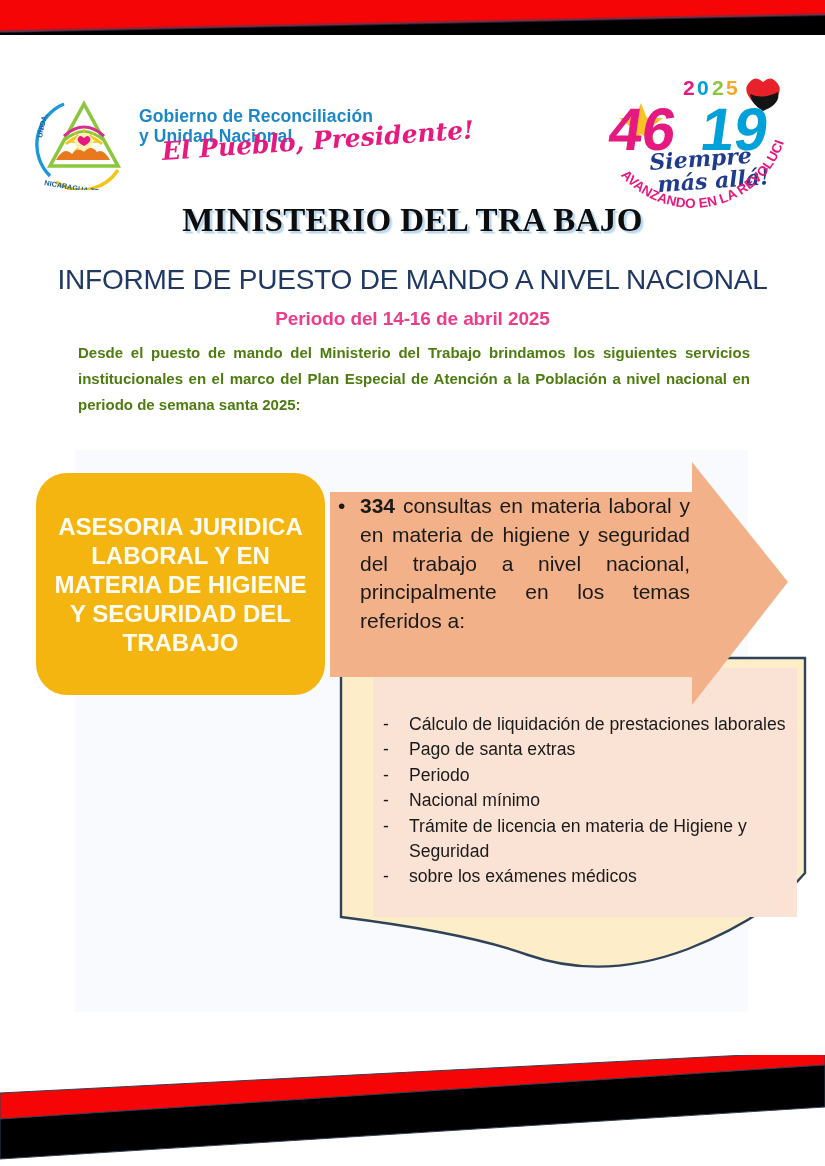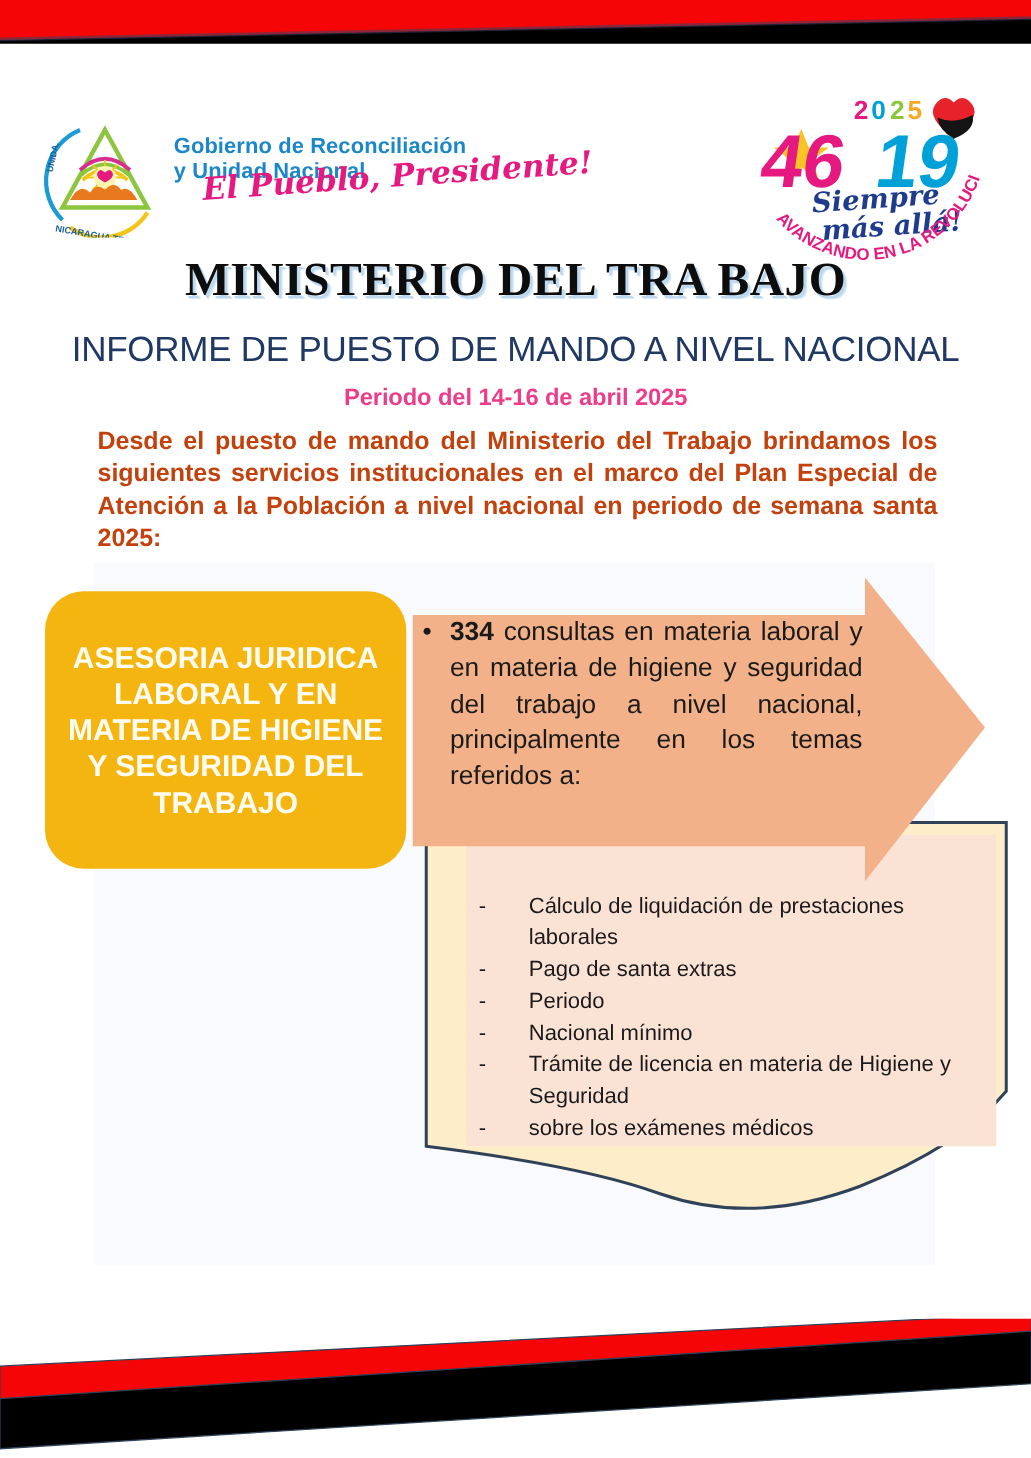--- a/index.html
+++ b/index.html
@@ -33,35 +33,35 @@
     font-family:"DejaVu Serif", serif;
     transform:rotate(-4deg);transform-origin:left center;white-space:nowrap;
   }
 
   .logo-right{position:absolute;left:602px;top:28px;width:200px;height:160px;}
 
   
   .main-title{
     position:absolute;left:0;top:202px;width:825px;text-align:center;
     font-family:"Liberation Serif", serif;
-    font-weight:bold;font-size:38px;letter-spacing:.4px;color:#0d0d0d;
+    font-weight:bold;font-size:33px;letter-spacing:.4px;color:#0d0d0d;
     text-shadow:2px 2px 0 #bcd8ef, 3px 3px 0 #d7e9f7;
   }
   .subtitle{
     position:absolute;left:0;top:264px;width:825px;text-align:center;
     font-size:28px;font-weight:normal;color:#1f3864;letter-spacing:-.2px;
   }
   .period{
     position:absolute;left:0;top:308px;width:825px;text-align:center;
     font-size:19px;font-weight:bold;color:#ec3d8a;letter-spacing:-.1px;
   }
 
   .intro{
     position:absolute;left:78px;top:340px;width:672px;
-    font-size:20px;font-weight:bold;line-height:26px;color:#c2410c;
+    font-size:15px;font-weight:bold;line-height:26px;color:#4d7c0f;
     text-align:justify;
   }
 
   
   .panel{
     position:absolute;left:75px;top:450px;width:673px;height:562px;
     background:#f8fafd;
   }
 
   
@@ -97,21 +97,21 @@
   .sublist{
     position:absolute;left:373px;top:668px;width:424px;height:249px;
     background:#fae2d5;
   }
   .sublist-inner{
     position:absolute;left:383px;top:712px;width:405px;
     font-size:17.6px;line-height:25.4px;color:#1a1a1a;
   }
   .li{display:flex;margin-bottom:0;}
   .li .dash{width:26px;flex:0 0 26px;}
-  .li .txt{flex:1;margin-left:14px;}
+  .li .txt{flex:1;}
 </style>
 </head>
 <body>
 
 <div class="page">
 
   <svg class="band-top" viewBox="0 0 825 36" preserveAspectRatio="none">
     <polygon points="0,0 825,0 825,22 0,32" fill="#f50505"></polygon>
     <polygon points="0,32 825,15 825,35 0,35" fill="#000000"></polygon>
     <polygon points="0,30 825,13 825,16 0,33" fill="#3a3f63" opacity="0.55"></polygon>

